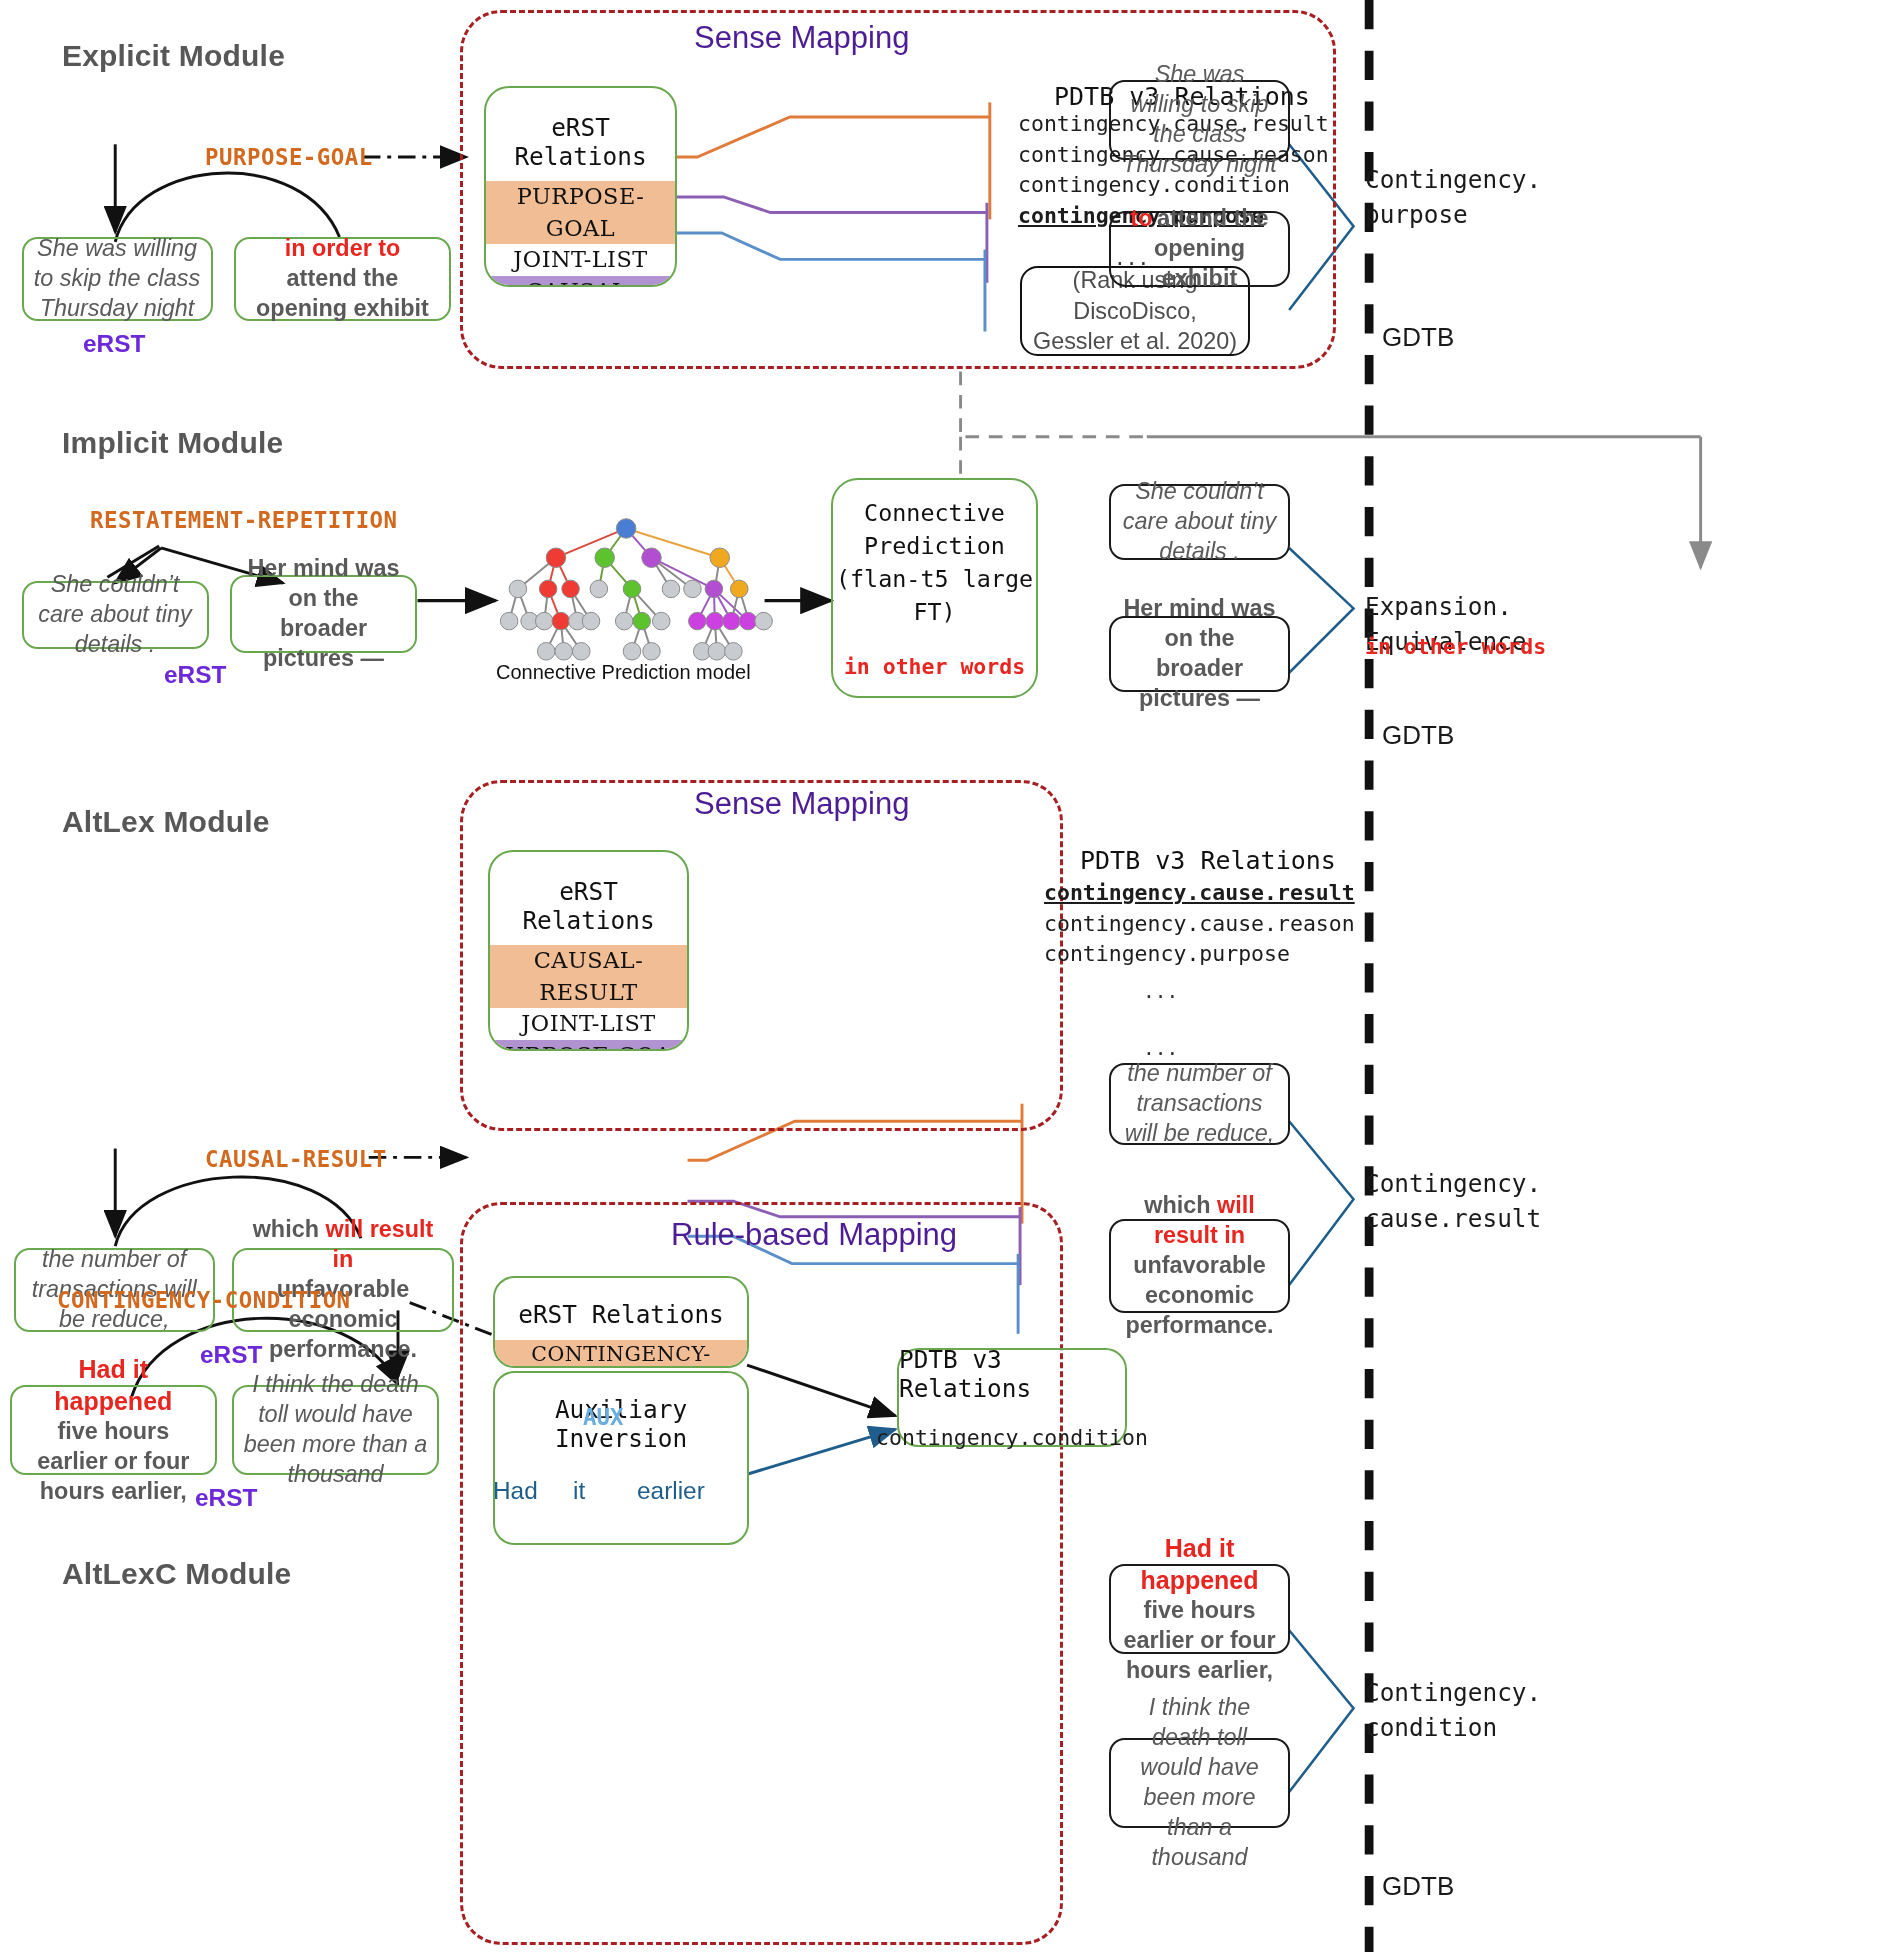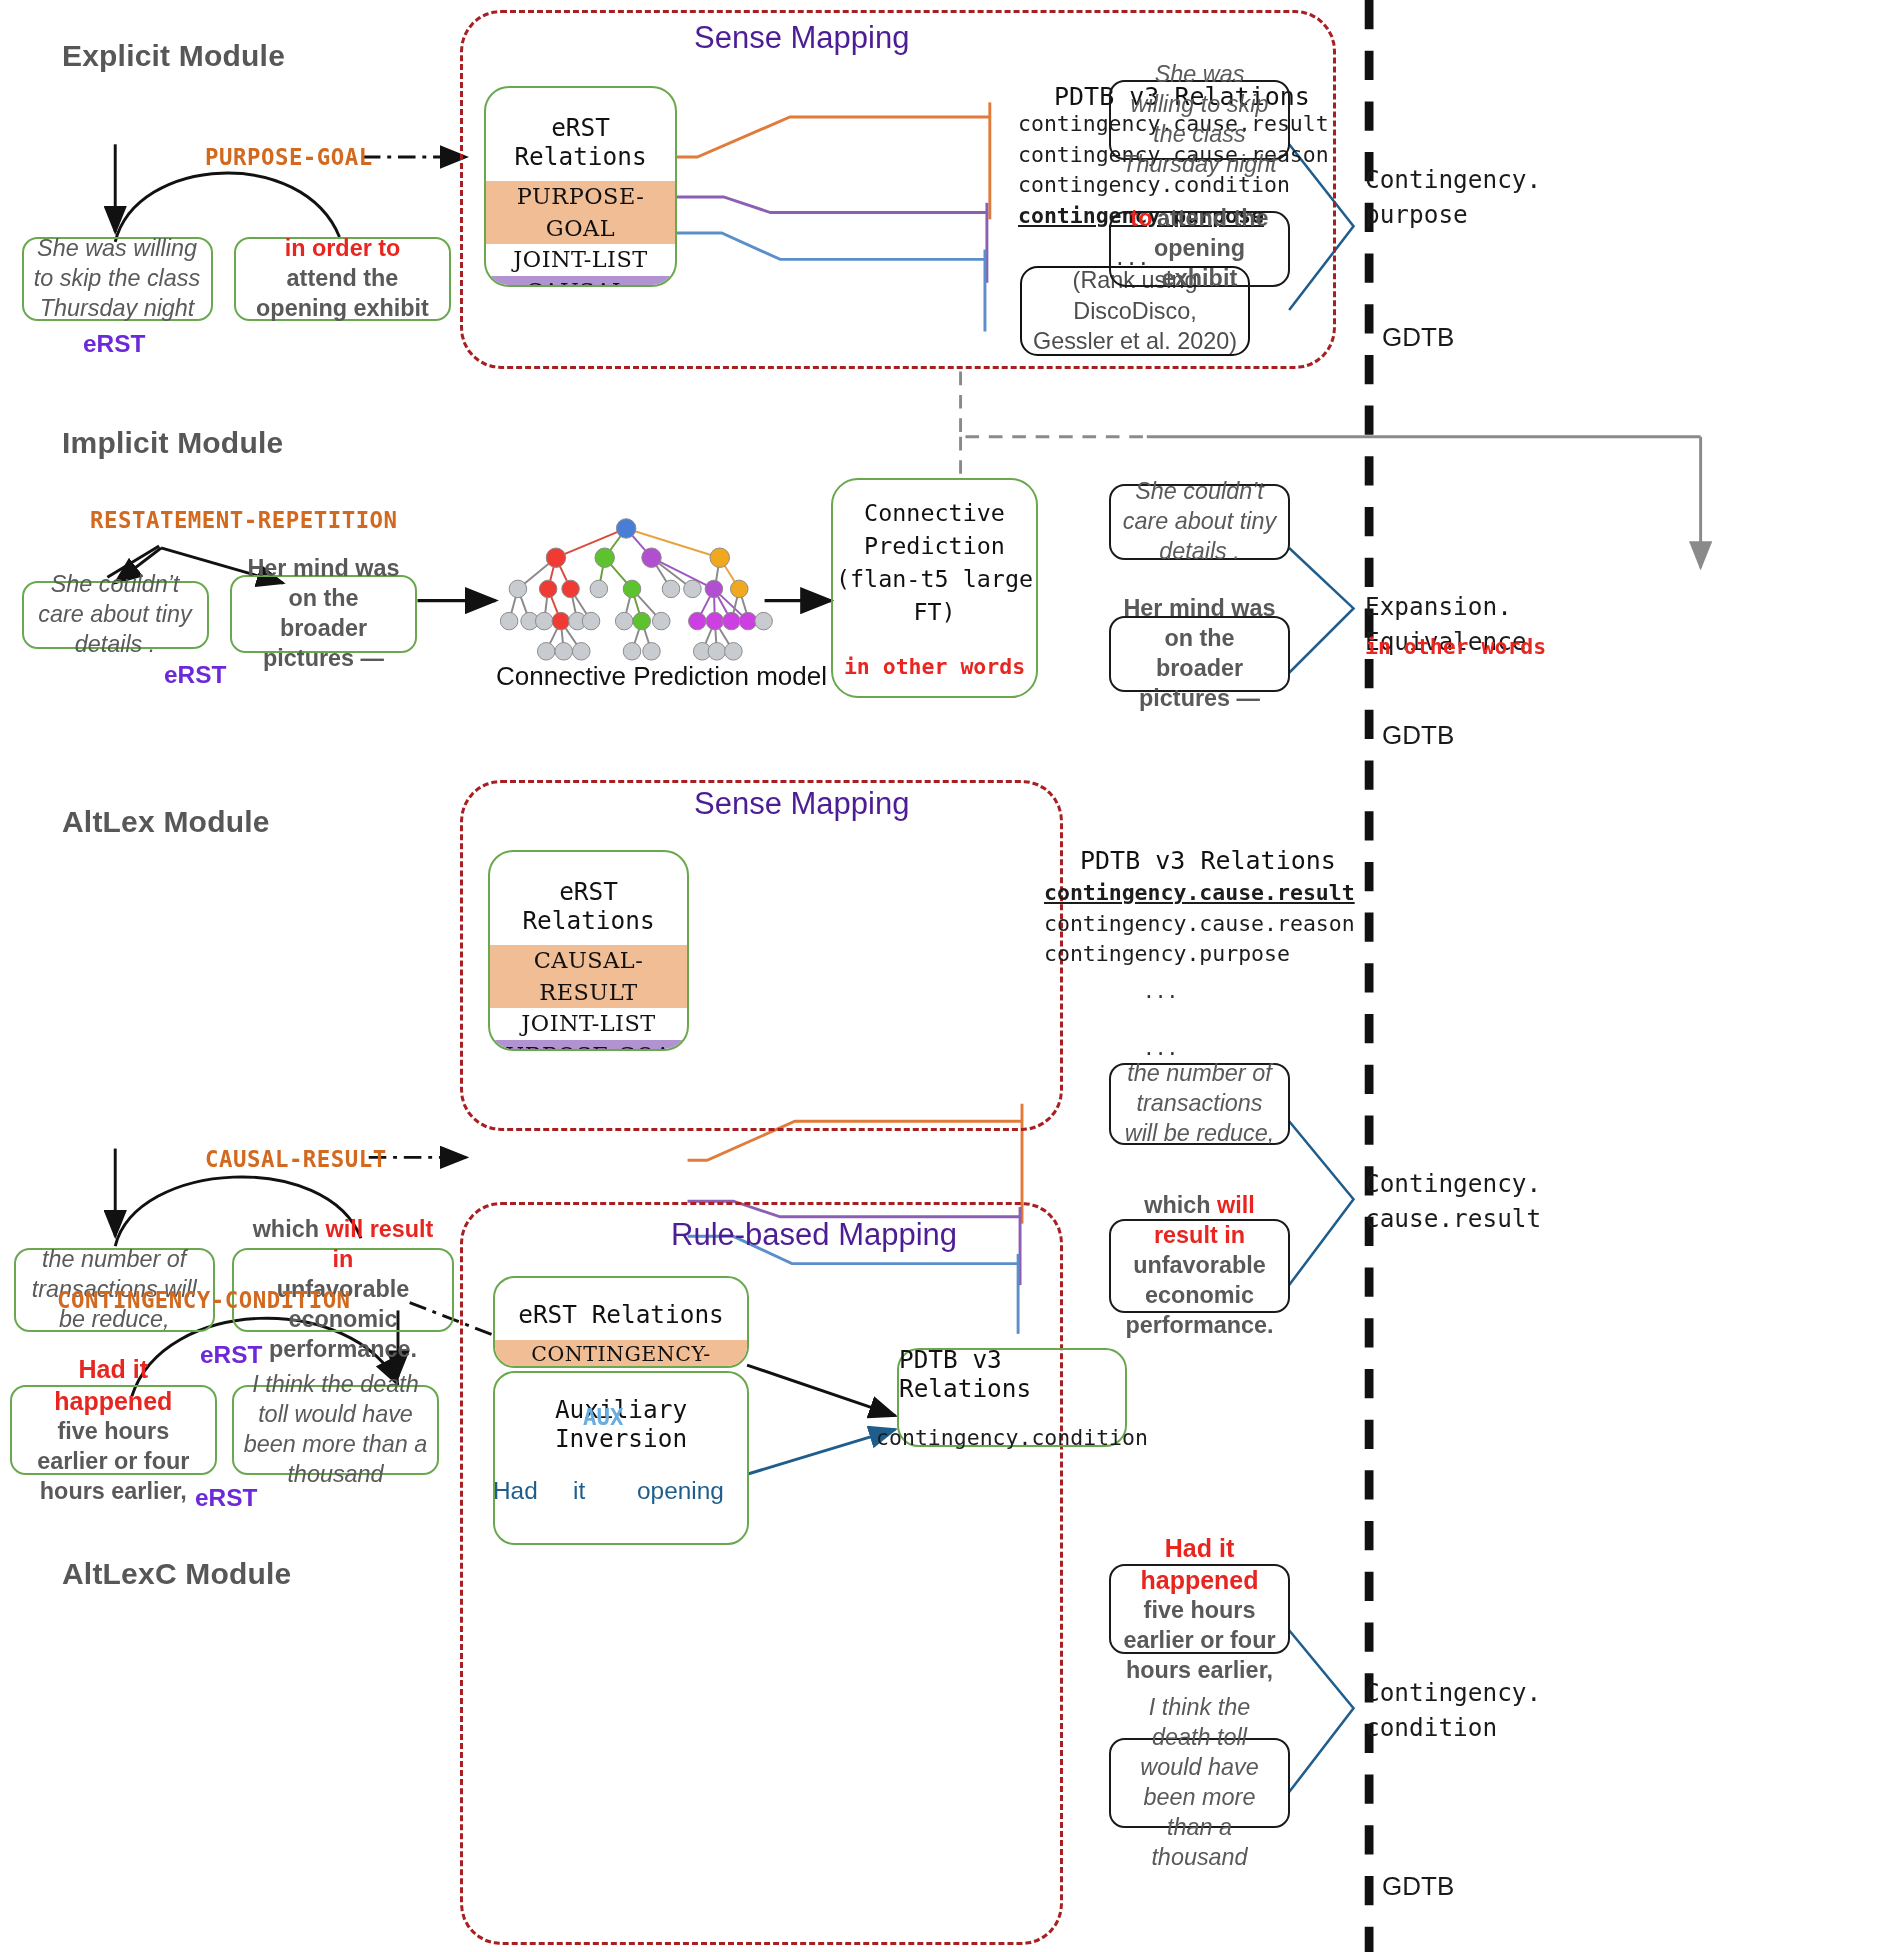--- a/index.html
+++ b/index.html
@@ -157,21 +157,21 @@
     font-family:"DejaVu Sans Mono","Liberation Mono",monospace;
     font-size:23.4px; color:#111; line-height:1.42;
   }
   .cp-box .cp-r{
     font-family:"DejaVu Sans Mono","Liberation Mono",monospace;
     font-size:21.5px; color:#e8251f; font-weight:bold; margin-top:25px;
   }
 
   .cp-caption{
     position:absolute;
-    font-size:26px; color:#111; white-space:nowrap;
+    font-size:20px; color:#111; white-space:nowrap;
   }
 
   .sense-out{
     position:absolute;
     font-family:"DejaVu Sans Mono","Liberation Mono",monospace;
     font-size:24.4px;
     color:#1a1a1a;
     line-height:1.45;
     white-space:pre-line;
     text-align:left;
@@ -546,21 +546,21 @@
     <div class="head2">eRST Relations</div>
     <div class="relrow peach" style="font-size:20.5px;">CONTINGENCY-CONDITION</div>
   </div>
 
   <div class="rbpanel" style="left:493px; top:1371px; width:256px; height:174px;">
     <div class="head2">Auxiliary Inversion</div>
   </div>
   <div class="aux-tag" style="left:583px; top:1404px;">AUX</div>
   <div class="aux-word" style="left:493px; top:1477px;">Had</div>
   <div class="aux-word" style="left:573px; top:1477px;">it</div>
-  <div class="aux-word" style="left:637px; top:1477px;">opening</div>
+  <div class="aux-word" style="left:637px; top:1477px;">earlier</div>
 
   <div class="pdtb-small-box" style="left:897px; top:1348px; width:230px; height:99px;">
     <div class="t1">PDTB v3 Relations</div>
     <div class="t2">contingency.condition</div>
   </div>
 
   <div class="tbox black" style="left:1109px; top:1564px; width:181px; height:90px;">
     <div class="inner">
       <span class="bd red" style="font-size:25px;">Had it happened</span><br>
       <span class="bd">five hours earlier or four hours earlier,</span>

